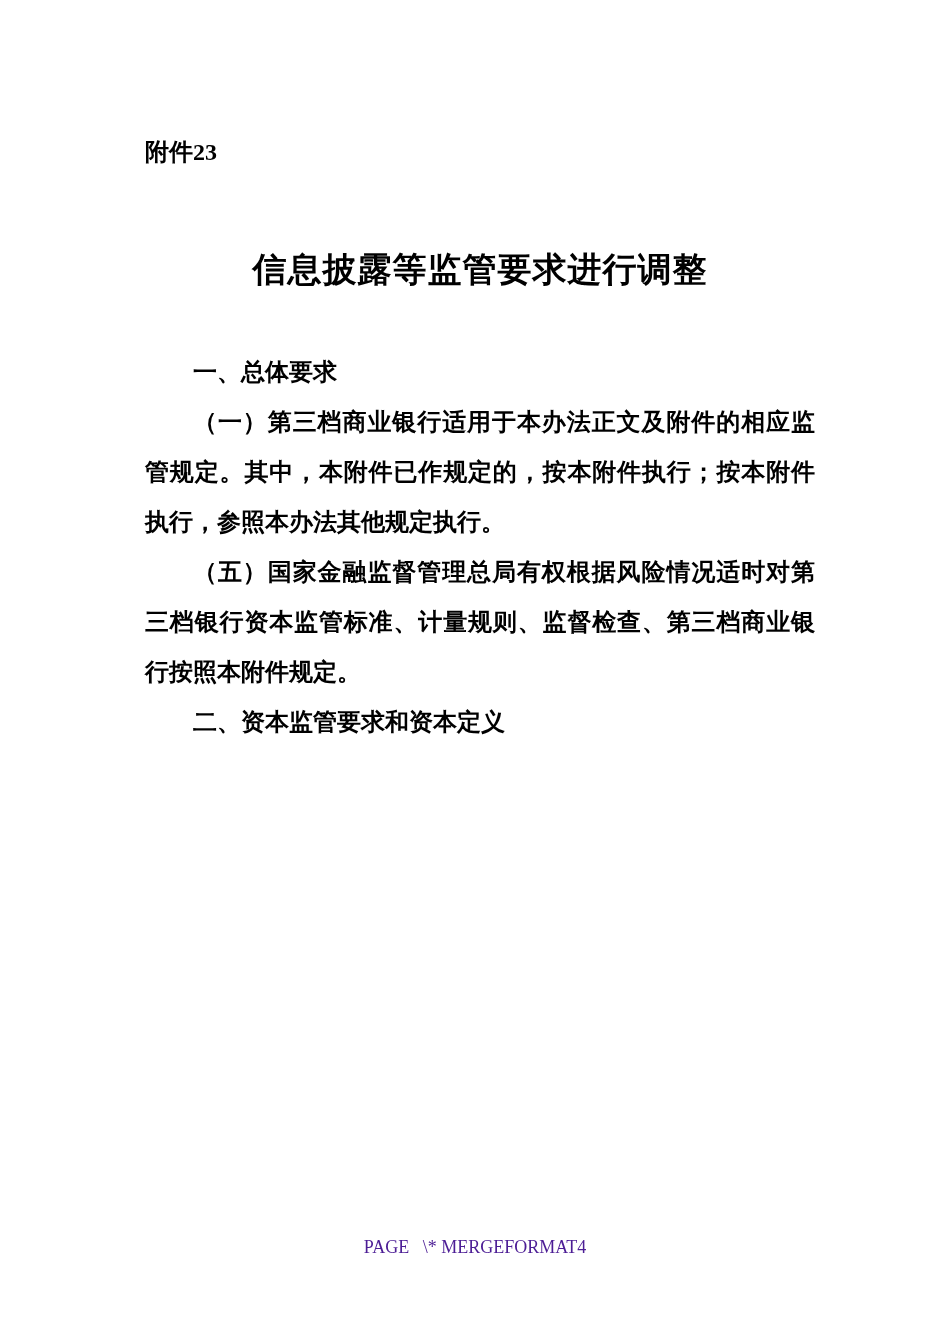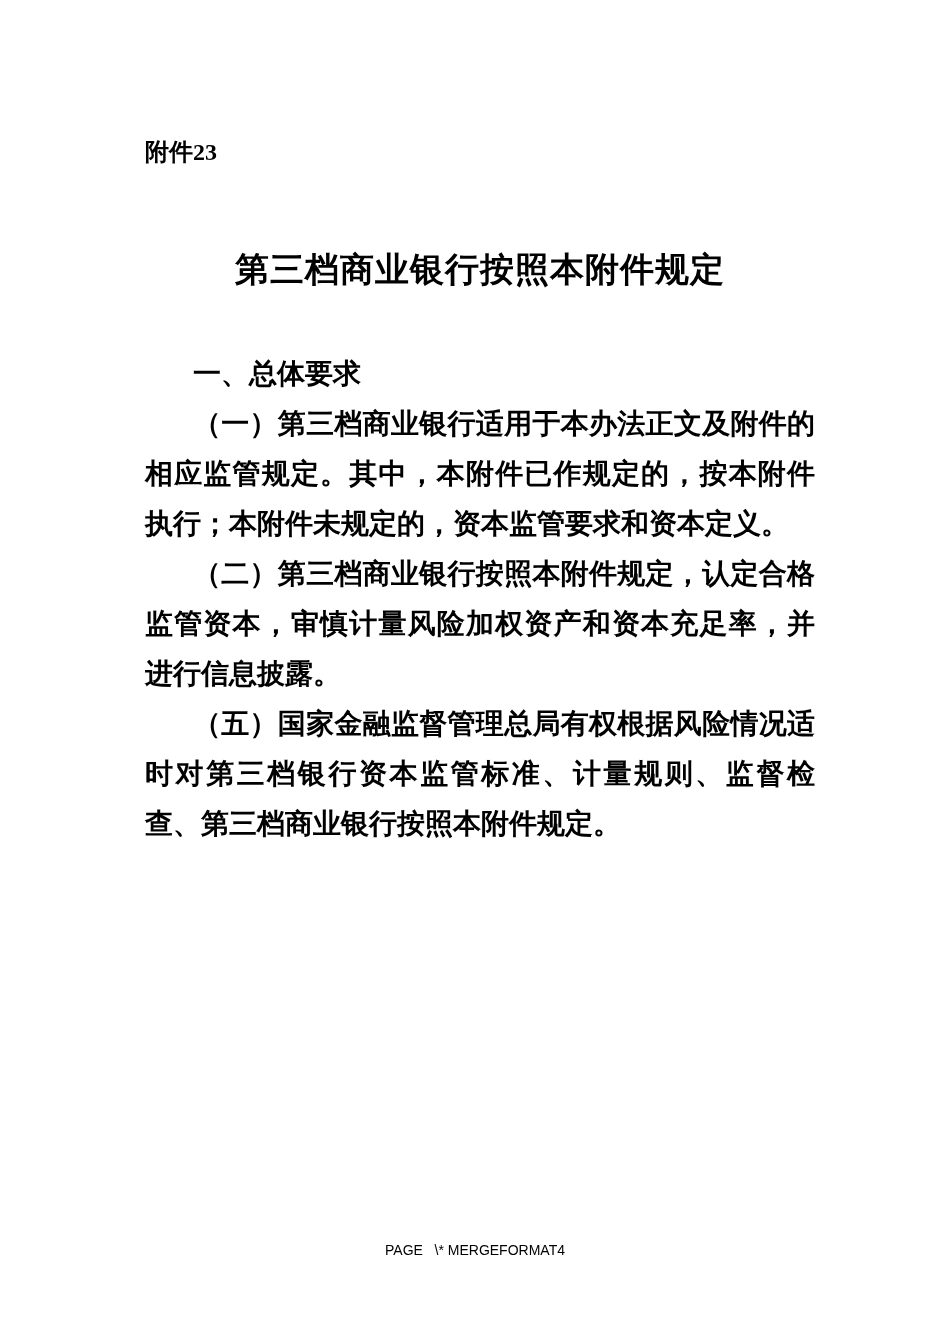--- a/index.html
+++ b/index.html
@@ -30,57 +30,58 @@
   .doc-title {
     margin: 86px 0 0 0;
     font-size: 34px;
     font-weight: 700;
     text-align: center;
     letter-spacing: 1px;
     line-height: 1.2;
   }
   .body-text {
     margin-top: 58px;
-    font-size: 28px;
+    font-size: 24px;
     line-height: 50px;
     text-align: justify;
     text-justify: inter-ideograph;
+    font-family: Liberation Mono, monospace;
   }
   .para {
     margin: 0;
     text-indent: 48px;
     font-weight: 600;
   }
   .para.heading {
     font-weight: 700;
     text-align: left;
   }
   .footer {
     position: absolute;
     bottom: 86px;
     left: 0;
     width: 100%;
     text-align: center;
-    font-family: Liberation Sans, sans-serif;
-    font-size: 14px;
-    color: #000000;
+    font-family: Liberation Serif, serif;
+    font-size: 18px;
+    color: #4c1d95;
     white-space: pre;
   }
 </style>
 </head>
 <body>
 
 <div class="page">
 
   <div class="attachment">附件23</div>
 
-  <h1 class="doc-title">第三档商业银行按照本附件规定</h1>
+  <h1 class="doc-title">信息披露等监管要求进行调整</h1>
 
   <div class="body-text">
     <p class="para heading">一、总体要求</p>
-    <p class="para">（一）第三档商业银行适用于本办法正文及附件的相应监管规定。其中，本附件已作规定的，按本附件执行；本附件未规定的，资本监管要求和资本定义。</p>
-    <p class="para">（二）第三档商业银行按照本附件规定，认定合格监管资本，审慎计量风险加权资产和资本充足率，并进行信息披露。</p>
+    <p class="para">（一）第三档商业银行适用于本办法正文及附件的相应监管规定。其中，本附件已作规定的，按本附件执行；按本附件执行，参照本办法其他规定执行。</p>
     <p class="para">（五）国家金融监督管理总局有权根据风险情况适时对第三档银行资本监管标准、计量规则、监督检查、第三档商业银行按照本附件规定。</p>
+    <p class="para heading">二、资本监管要求和资本定义</p>
   </div>
 
   <div class="footer">PAGE   \* MERGEFORMAT4</div>
 
 </div>
 
 </body></html>

